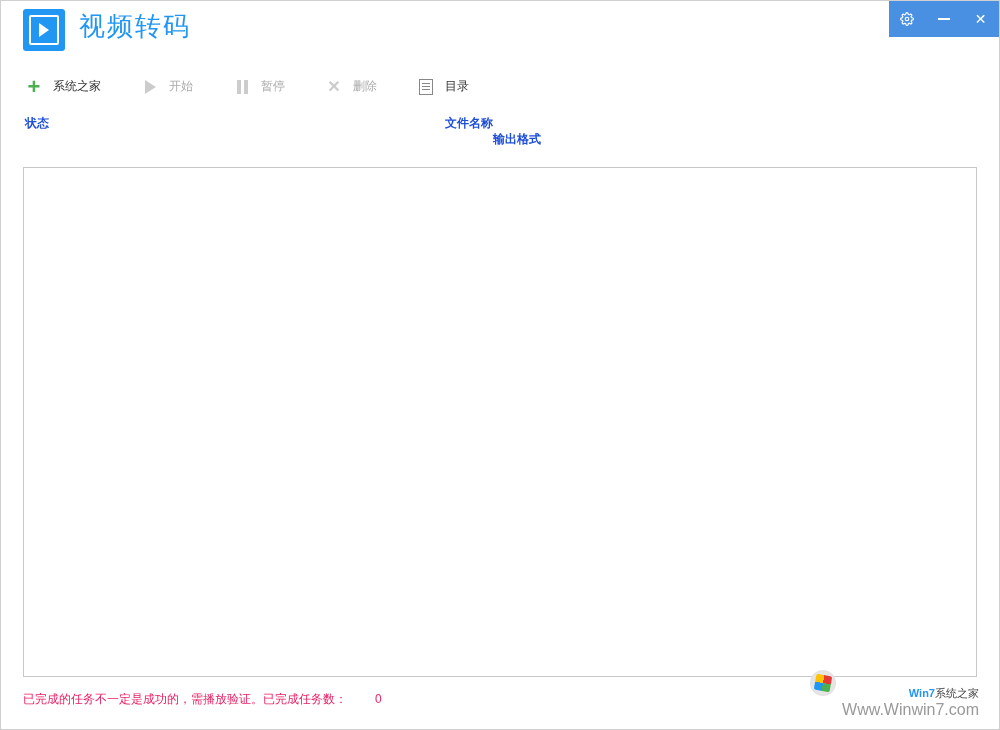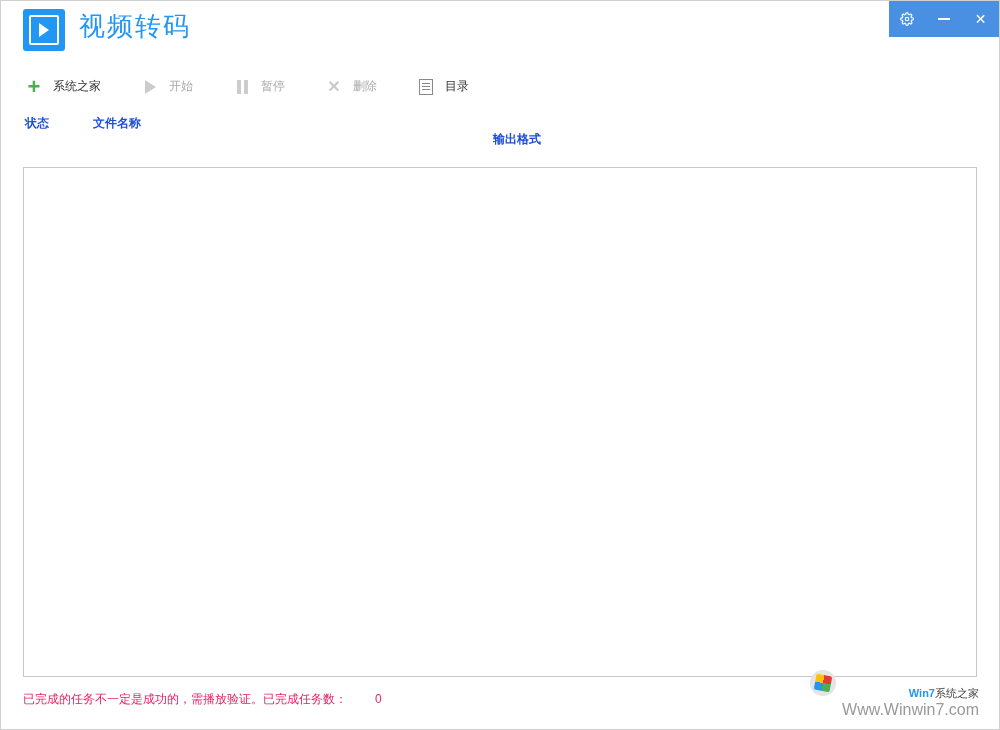--- a/index.html
+++ b/index.html
@@ -26,21 +26,21 @@
 .plus-icon { color: #4caf50; font-size: 22px; font-weight: bold; line-height: 1; }
 .play-icon { width: 0; height: 0; border-left: 11px solid #ccc; border-top: 7px solid transparent; border-bottom: 7px solid transparent; }
 .pause-icon { display: flex; gap: 3px; }
 .pause-icon span { width: 4px; height: 14px; background: #ccc; }
 .delete-icon { color: #ccc; font-size: 16px; font-weight: bold; }
 .dir-icon { width: 14px; height: 16px; border: 1.5px solid #888; position: relative; }
 .dir-icon::before { content: ""; position: absolute; top: 3px; left: 2px; right: 2px; height: 1px; background: #888; box-shadow: 0 3px 0 #888, 0 6px 0 #888; }
 
 .table-header { height: 32px; display: flex; align-items: center; padding: 0 24px; font-weight: bold; font-size: 12px; color: #1d4ed8; border-bottom: 1px solid transparent; }
 .col-status { width: 68px; }
-.col-filename { flex: 0 0 400px; }
+.col-filename { flex: 0 0 400px; text-align: right; }
 .col-progress { flex: 1; }
 .col-output { width: 80px; text-align: left; margin-top: 32px; }
 
 .table-body { position: absolute; top: 166px; left: 22px; right: 22px; bottom: 52px; border: 1px solid #c8c8c8; background: #fff; }
 
 .status-bar { position: absolute; bottom: 18px; left: 22px; right: 22px; height: 24px; display: flex; align-items: center; font-size: 12px; color: #e91e63; gap: 28px; }
 
 .watermark { position: absolute; bottom: 10px; right: 20px; text-align: right; font-size: 11px; color: #999; display:flex; align-items:center; gap:6px;}
 .watermark .wm-logo { width: 26px; height: 26px; border-radius: 50%; background: radial-gradient(circle, #f0f0f0, #ddd); position:relative; display:flex; align-items:center; justify-content:center;}
 .watermark .wm-flag { width:16px; height:16px; background: conic-gradient(#e53935 0 90deg, #4caf50 90deg 180deg, #2196f3 180deg 270deg, #ffc107 270deg 360deg); border-radius:2px; transform: rotate(10deg);}

